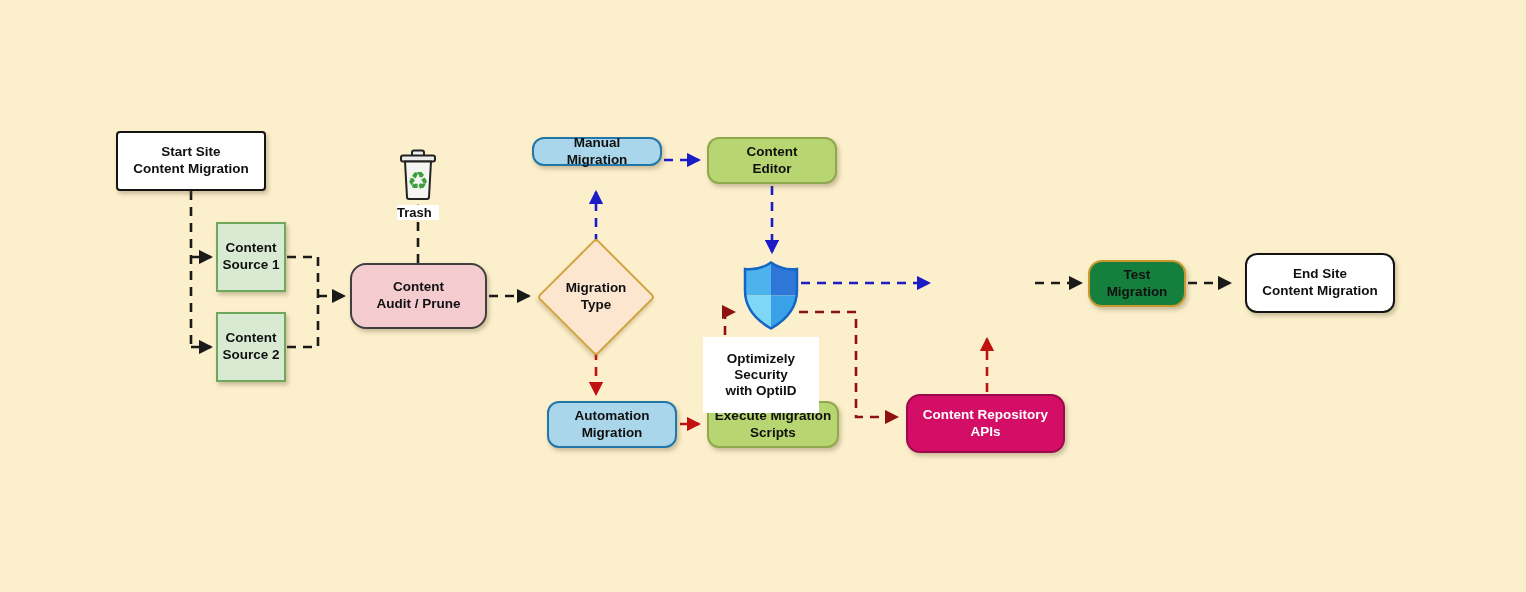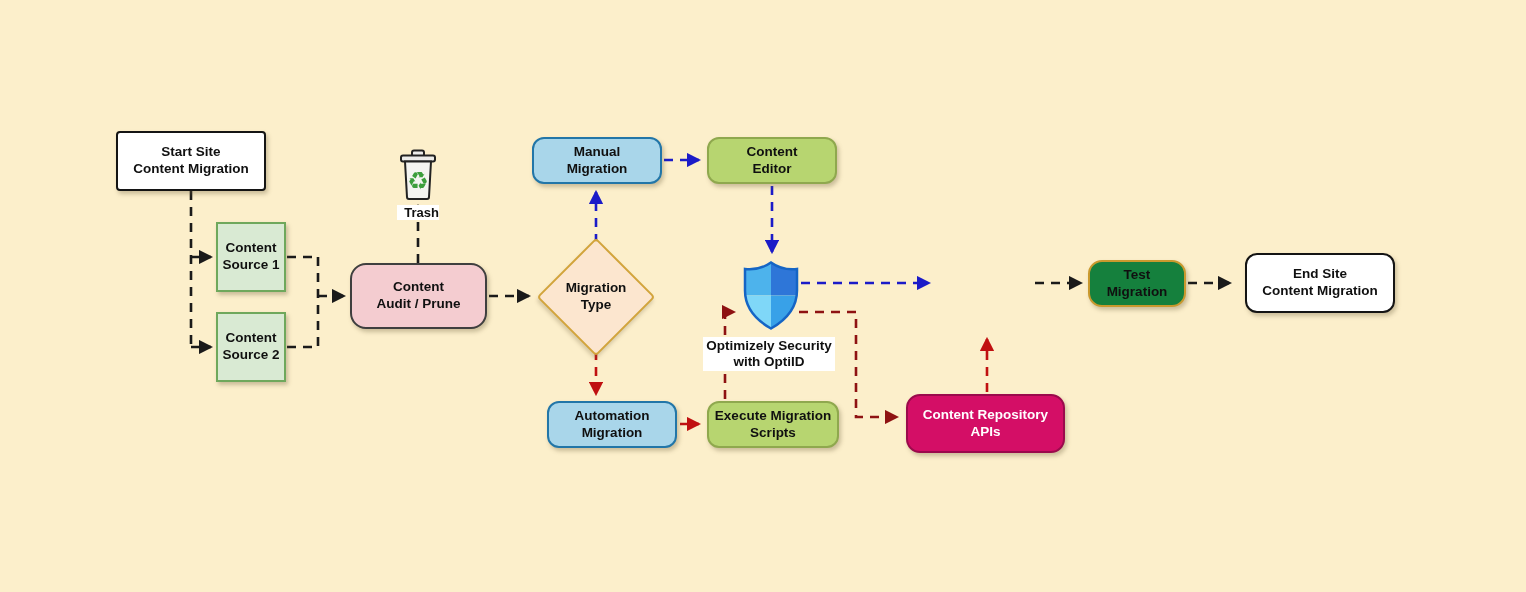--- a/index.html
+++ b/index.html
@@ -17,40 +17,40 @@
     white-space:pre-line;font-weight:bold;font-size:13.5px;line-height:1.25;
     color:#101010;width:100%;
   }
   
   .n-start{left:116px;top:131px;width:150px;height:60px;background:#FFFFFF;border:2.5px solid #141414;border-radius:4px;}
   .n-src1 {left:216px;top:222px;width:70px;height:70px;background:#D9EAD3;border:2px solid #6FA85C;}
   .n-src2 {left:216px;top:312px;width:70px;height:70px;background:#D9EAD3;border:2px solid #6FA85C;}
   .n-audit{left:350px;top:263px;width:137px;height:66px;background:#F4CCD0;border:2.5px solid #3F3F3F;border-radius:16px;}
   .n-diamond{left:554px;top:255px;width:84px;height:84px;background:#FCE6CF;border:2.5px solid #D2A43B;border-radius:4px;transform:rotate(45deg);box-shadow:2px 3px 4px rgba(110,95,60,.25);}
   .n-diamond-label{left:536px;top:270px;width:120px;height:54px;background:transparent;box-shadow:none;}
-  .n-manual{left:532px;top:137px;width:130px;height:47px;background:#A9D6EA;border:2.5px solid #2276A8;border-radius:12px;}
+  .n-manual{left:532px;top:137px;width:130px;height:29px;background:#A9D6EA;border:2.5px solid #2276A8;border-radius:12px;}
   .n-editor{left:707px;top:137px;width:130px;height:47px;background:#B7D570;border:2.5px solid #8FA84E;border-radius:12px;}
   .n-auto  {left:547px;top:401px;width:130px;height:47px;background:#A9D6EA;border:2.5px solid #2276A8;border-radius:12px;}
   .n-exec  {left:707px;top:401px;width:132px;height:47px;background:#B7D570;border:2.5px solid #8FA84E;border-radius:12px;}
   .n-cms   {left:938px;top:235px;width:95px;height:96px;background:#2B9AD6;border:2.5px solid #15568F;}
   .n-apis  {left:906px;top:394px;width:159px;height:59px;background:#D40E66;border:2.5px solid #9B0A4C;border-radius:14px;}
   .n-apis .lbl{color:#FFFFFF;}
   .n-test  {left:1088px;top:260px;width:98px;height:47px;background:#15803d;border:2.5px solid #C9992E;border-radius:14px;}
   .n-end   {left:1237px;top:253px;width:150px;height:60px;background:#FFFFFF;border:2.5px solid #141414;border-radius:12px;margin-left:8px;}
   
   .trash-icon{position:absolute;left:396px;top:148px;width:44px;height:56px;}
   .trash-label{
     position:absolute;left:397px;top:205px;width:42px;background:#FFFFFF;
-    text-align:right;font-weight:bold;font-size:13px;line-height:15px;color:#101010;
+    text-align:left;font-weight:bold;font-size:13px;line-height:15px;color:#101010;
   }
   .shield-icon{position:absolute;left:741px;top:260px;width:60px;height:71px;}
   .security-label{
-    position:absolute;left:703px;top:337px;width:132px;background:#FFFFFF;
+    position:absolute;left:703px;top:337px;width:116px;background:#FFFFFF;
     text-align:center;font-weight:bold;font-size:13.5px;line-height:16px;color:#101010;
-    white-space:pre-line;padding:1px 0;
+    white-space:pre-line;padding:14px 0;
   }
 </style>
 </head>
 <body>
 
 <div class="canvas">
 
   <svg class="wires" xmlns="http://www.w3.org/2000/svg">
     <defs>
       <marker id="mB" viewBox="0 0 10 10" refX="8.5" refY="5" markerWidth="5.5" markerHeight="5.5" orient="auto">

